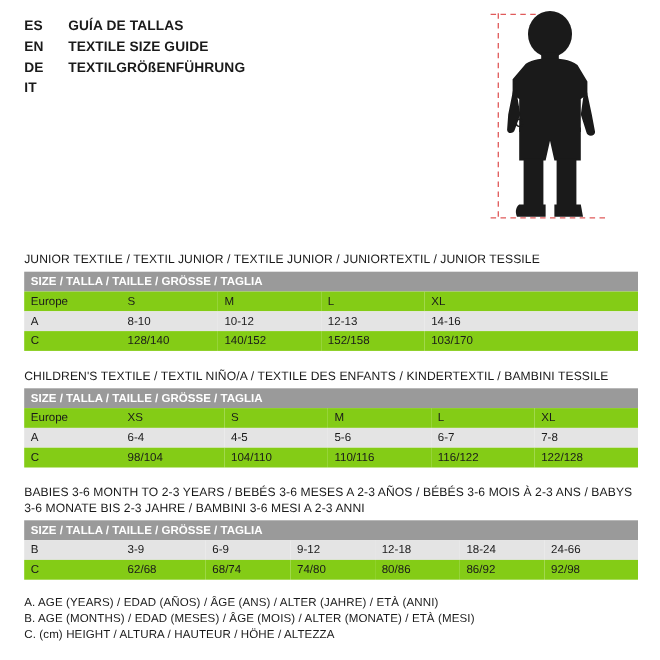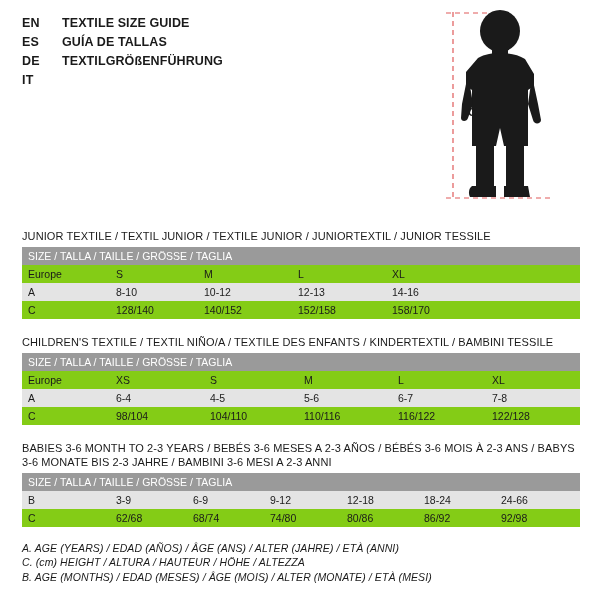--- a/index.html
+++ b/index.html
@@ -84,61 +84,60 @@
   th, td {
     font-size: 10.5px;
     text-align: left;
     padding: 3px 0 3px 6px;
     font-weight: normal;
     line-height: 12px;
   }
   thead th {
     background: #9a9a9a;
     color: #ffffff;
-    font-weight: normal;
+    font-weight: bold;
     font-size: 10.5px;
   }
   thead.hdr-span th {
     background: #9a9a9a;
   }
   tbody tr.shade td {
     background: #e4e4e4;
   }
   tbody tr.plain td {
     background: #84cc16;
   }
   .row-label { width: 88px; }
 
   
   .legend {
     position: absolute;
     left: 22px;
     bottom: 16px;
     width: 560px;
-    font-style: italic;
   }
   .legend div {
     font-size: 10.5px;
     line-height: 14.5px;
     letter-spacing: 0.1px;
   }
 </style>
 </head>
 <body>
 
 <div class="page">
 
   <div class="lang-block">
     <div class="lang-row">
+      <span class="lang-code">ES</span>
+      <span class="lang-text">GUÍA DE TALLAS</span>
+    </div>
+    <div class="lang-row">
       <span class="lang-code">EN</span>
       <span class="lang-text">TEXTILE SIZE GUIDE</span>
-    </div>
-    <div class="lang-row">
-      <span class="lang-code">ES</span>
-      <span class="lang-text">GUÍA DE TALLAS</span>
     </div>
     <div class="lang-row">
       <span class="lang-code">DE</span>
       <span class="lang-text">TEXTILGRÖßENFÜHRUNG</span>
     </div>
     <div class="lang-row">
       <span class="lang-code">IT</span>
     </div>
   </div>
 
@@ -210,21 +209,21 @@
           <td>10-12</td>
           <td>12-13</td>
           <td>14-16</td>
           <td></td>
         </tr>
         <tr class="plain">
           <td class="row-label">C</td>
           <td>128/140</td>
           <td>140/152</td>
           <td>152/158</td>
-          <td>158/170</td>
+          <td>103/170</td>
           <td></td>
         </tr>
       </tbody>
     </table>
 
     <div class="sec-title">CHILDREN'S TEXTILE / TEXTIL NIÑO/A / TEXTILE DES ENFANTS / KINDERTEXTIL / BAMBINI TESSILE</div>
     <table>
       <colgroup>
         <col style="width:88px">
           <col style="width:94px">
@@ -300,17 +299,17 @@
           <td>80/86</td>
           <td>86/92</td>
           <td>92/98</td>
         </tr>
       </tbody>
     </table>
   </div>
 
   <div class="legend">
     <div>A. AGE (YEARS) / EDAD (AÑOS) / ÂGE (ANS) / ALTER (JAHRE) / ETÀ (ANNI)</div>
+    <div>B. AGE (MONTHS) / EDAD (MESES) / ÂGE (MOIS) / ALTER (MONATE) / ETÀ (MESI)</div>
     <div>C. (cm) HEIGHT / ALTURA / HAUTEUR / HÖHE / ALTEZZA</div>
-    <div>B. AGE (MONTHS) / EDAD (MESES) / ÂGE (MOIS) / ALTER (MONATE) / ETÀ (MESI)</div>
   </div>
 
 </div>
 
 </body></html>

